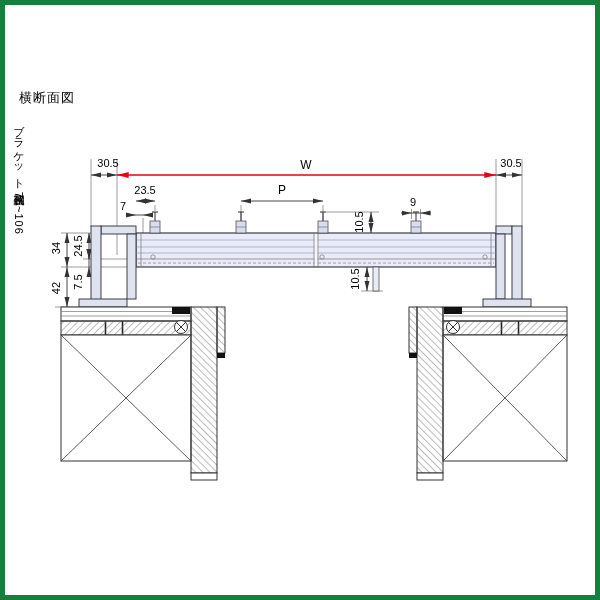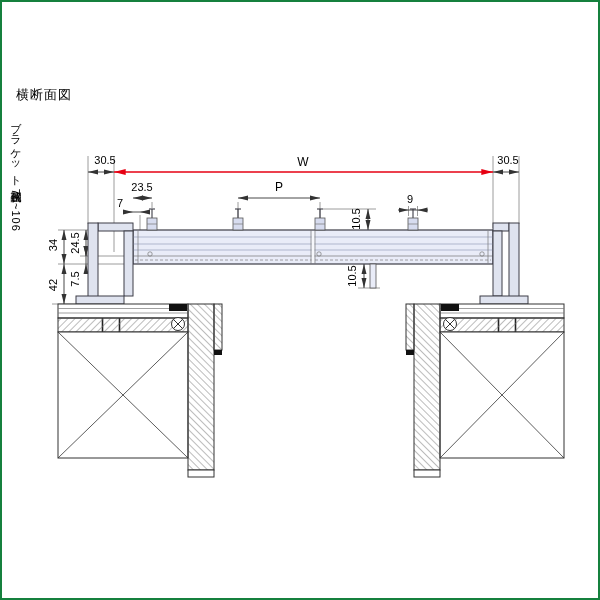--- a/index.html
+++ b/index.html
@@ -1,20 +1,20 @@
 <!DOCTYPE html>
 <html><head>
 <meta charset="utf-8">
 <style>
   html,body{margin:0;padding:0;background:#fff;}
   .page{
     position:relative;
     width:600px;height:600px;
     box-sizing:border-box;
-    border:2px solid #15803d;
+    border:5px solid #15803d;
     background:#fff;
     font-family:"Liberation Sans", sans-serif;
     overflow:hidden;
   }
   .drawing-title{
     position:absolute;left:14px;top:84px;
     font-size:13px;color:#000;letter-spacing:1px;
     font-family:"Liberation Sans", sans-serif;
   }
   .side-label{

